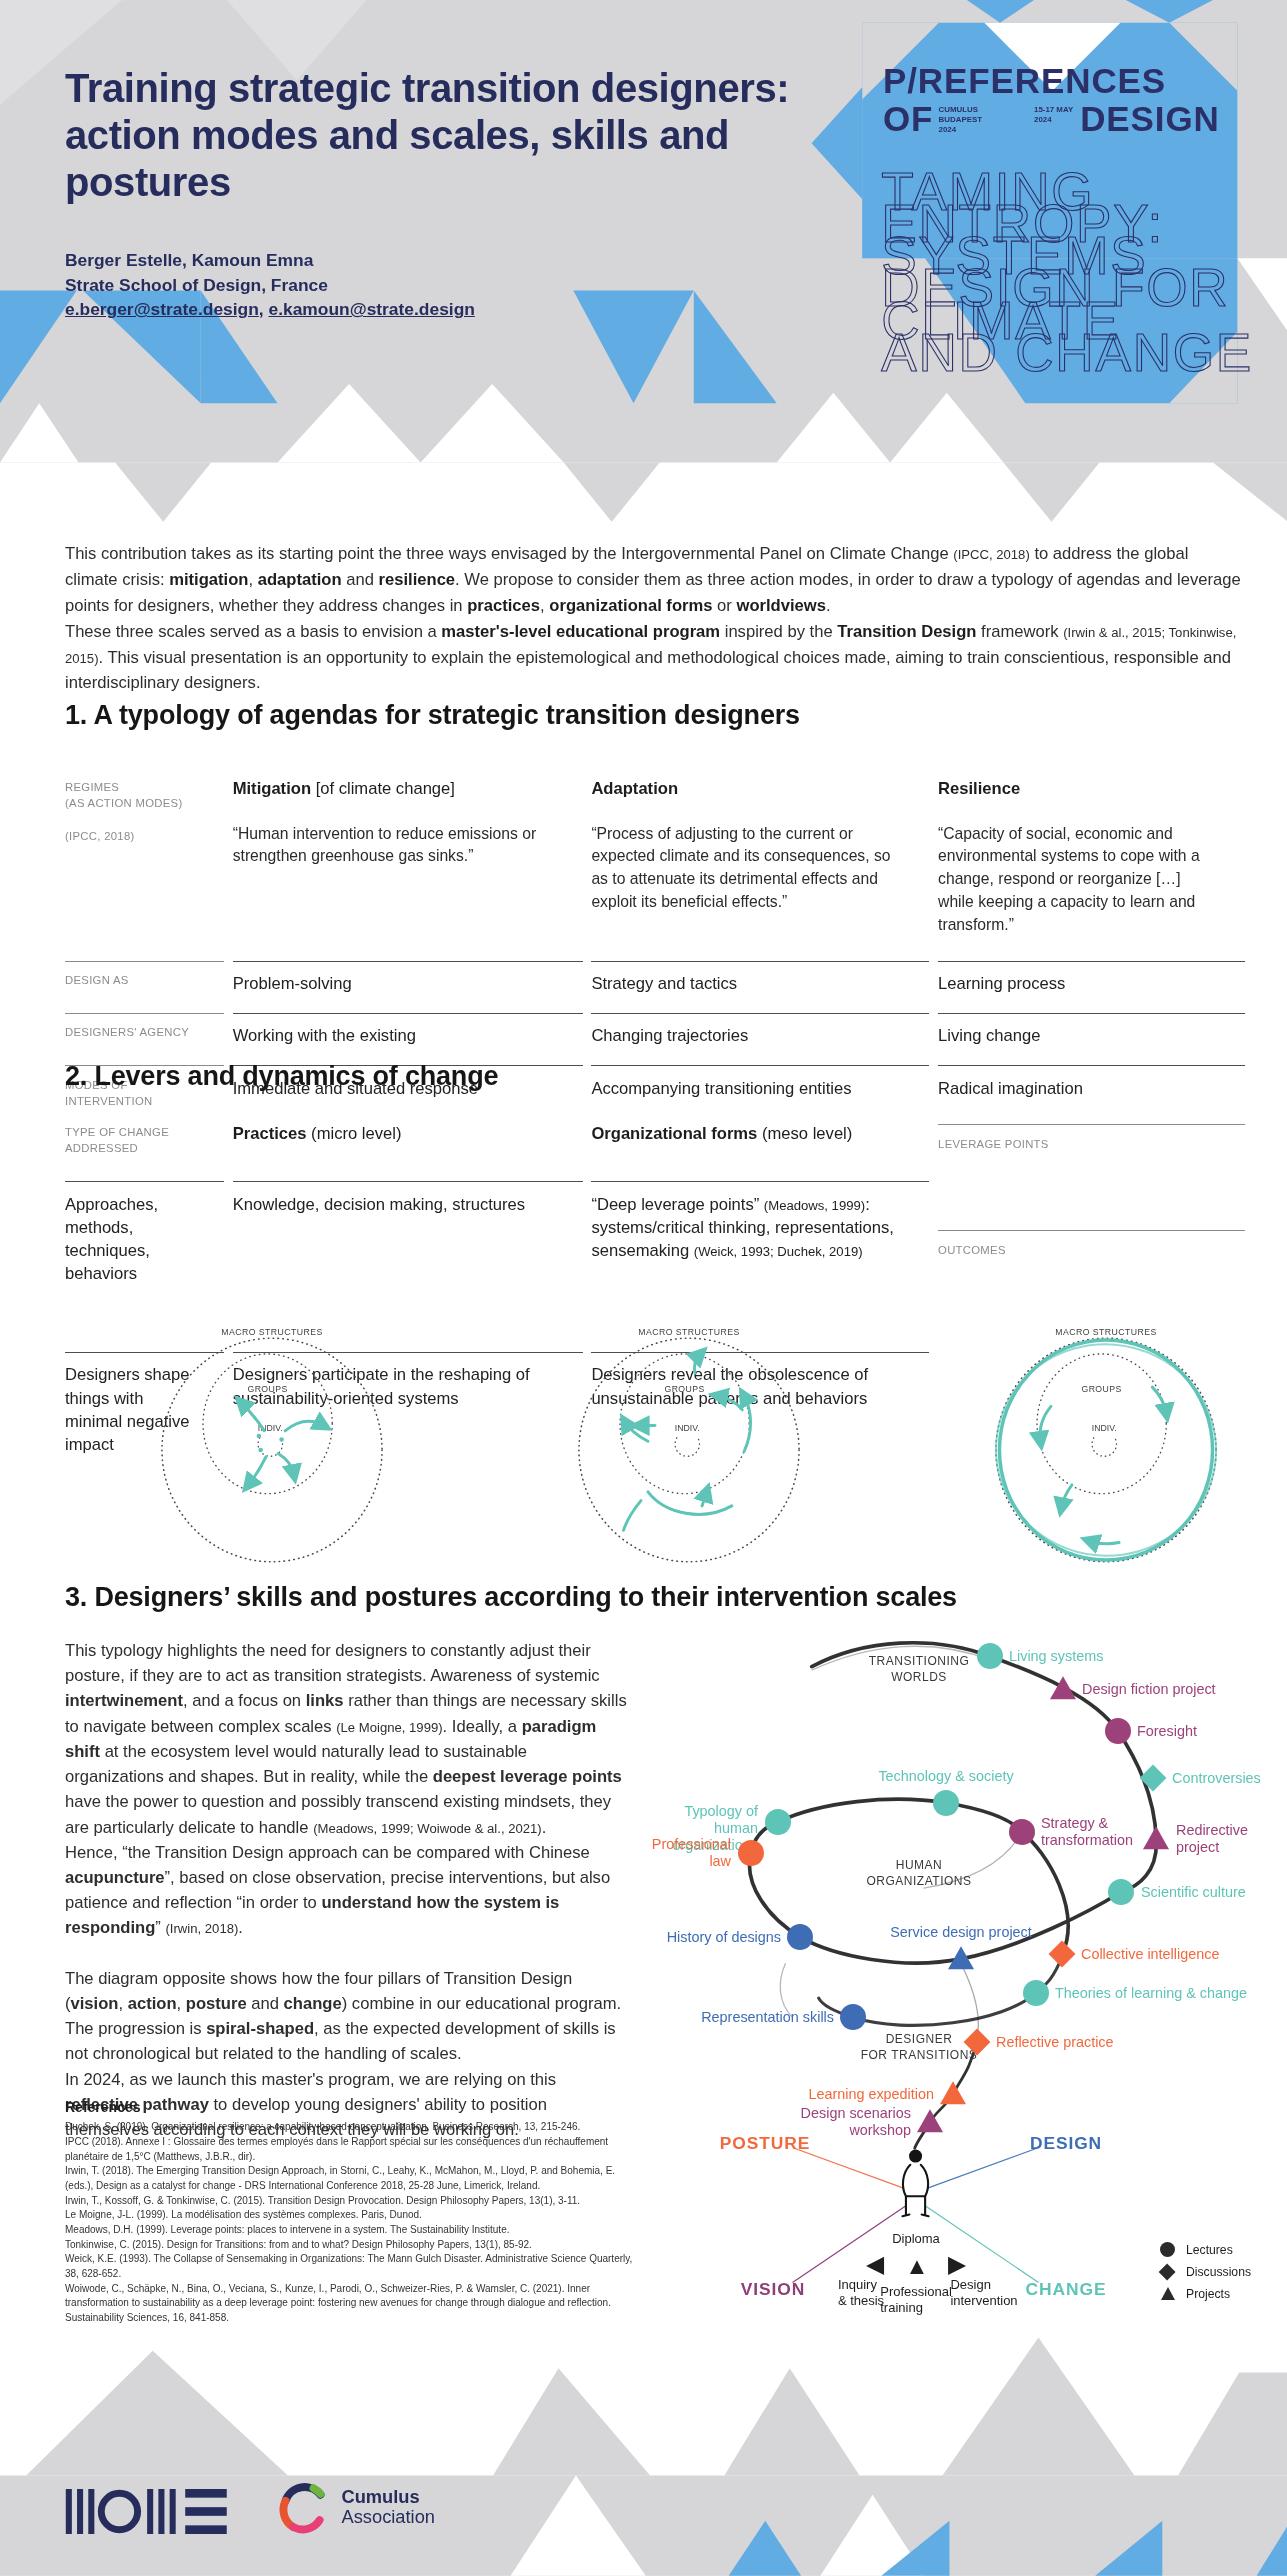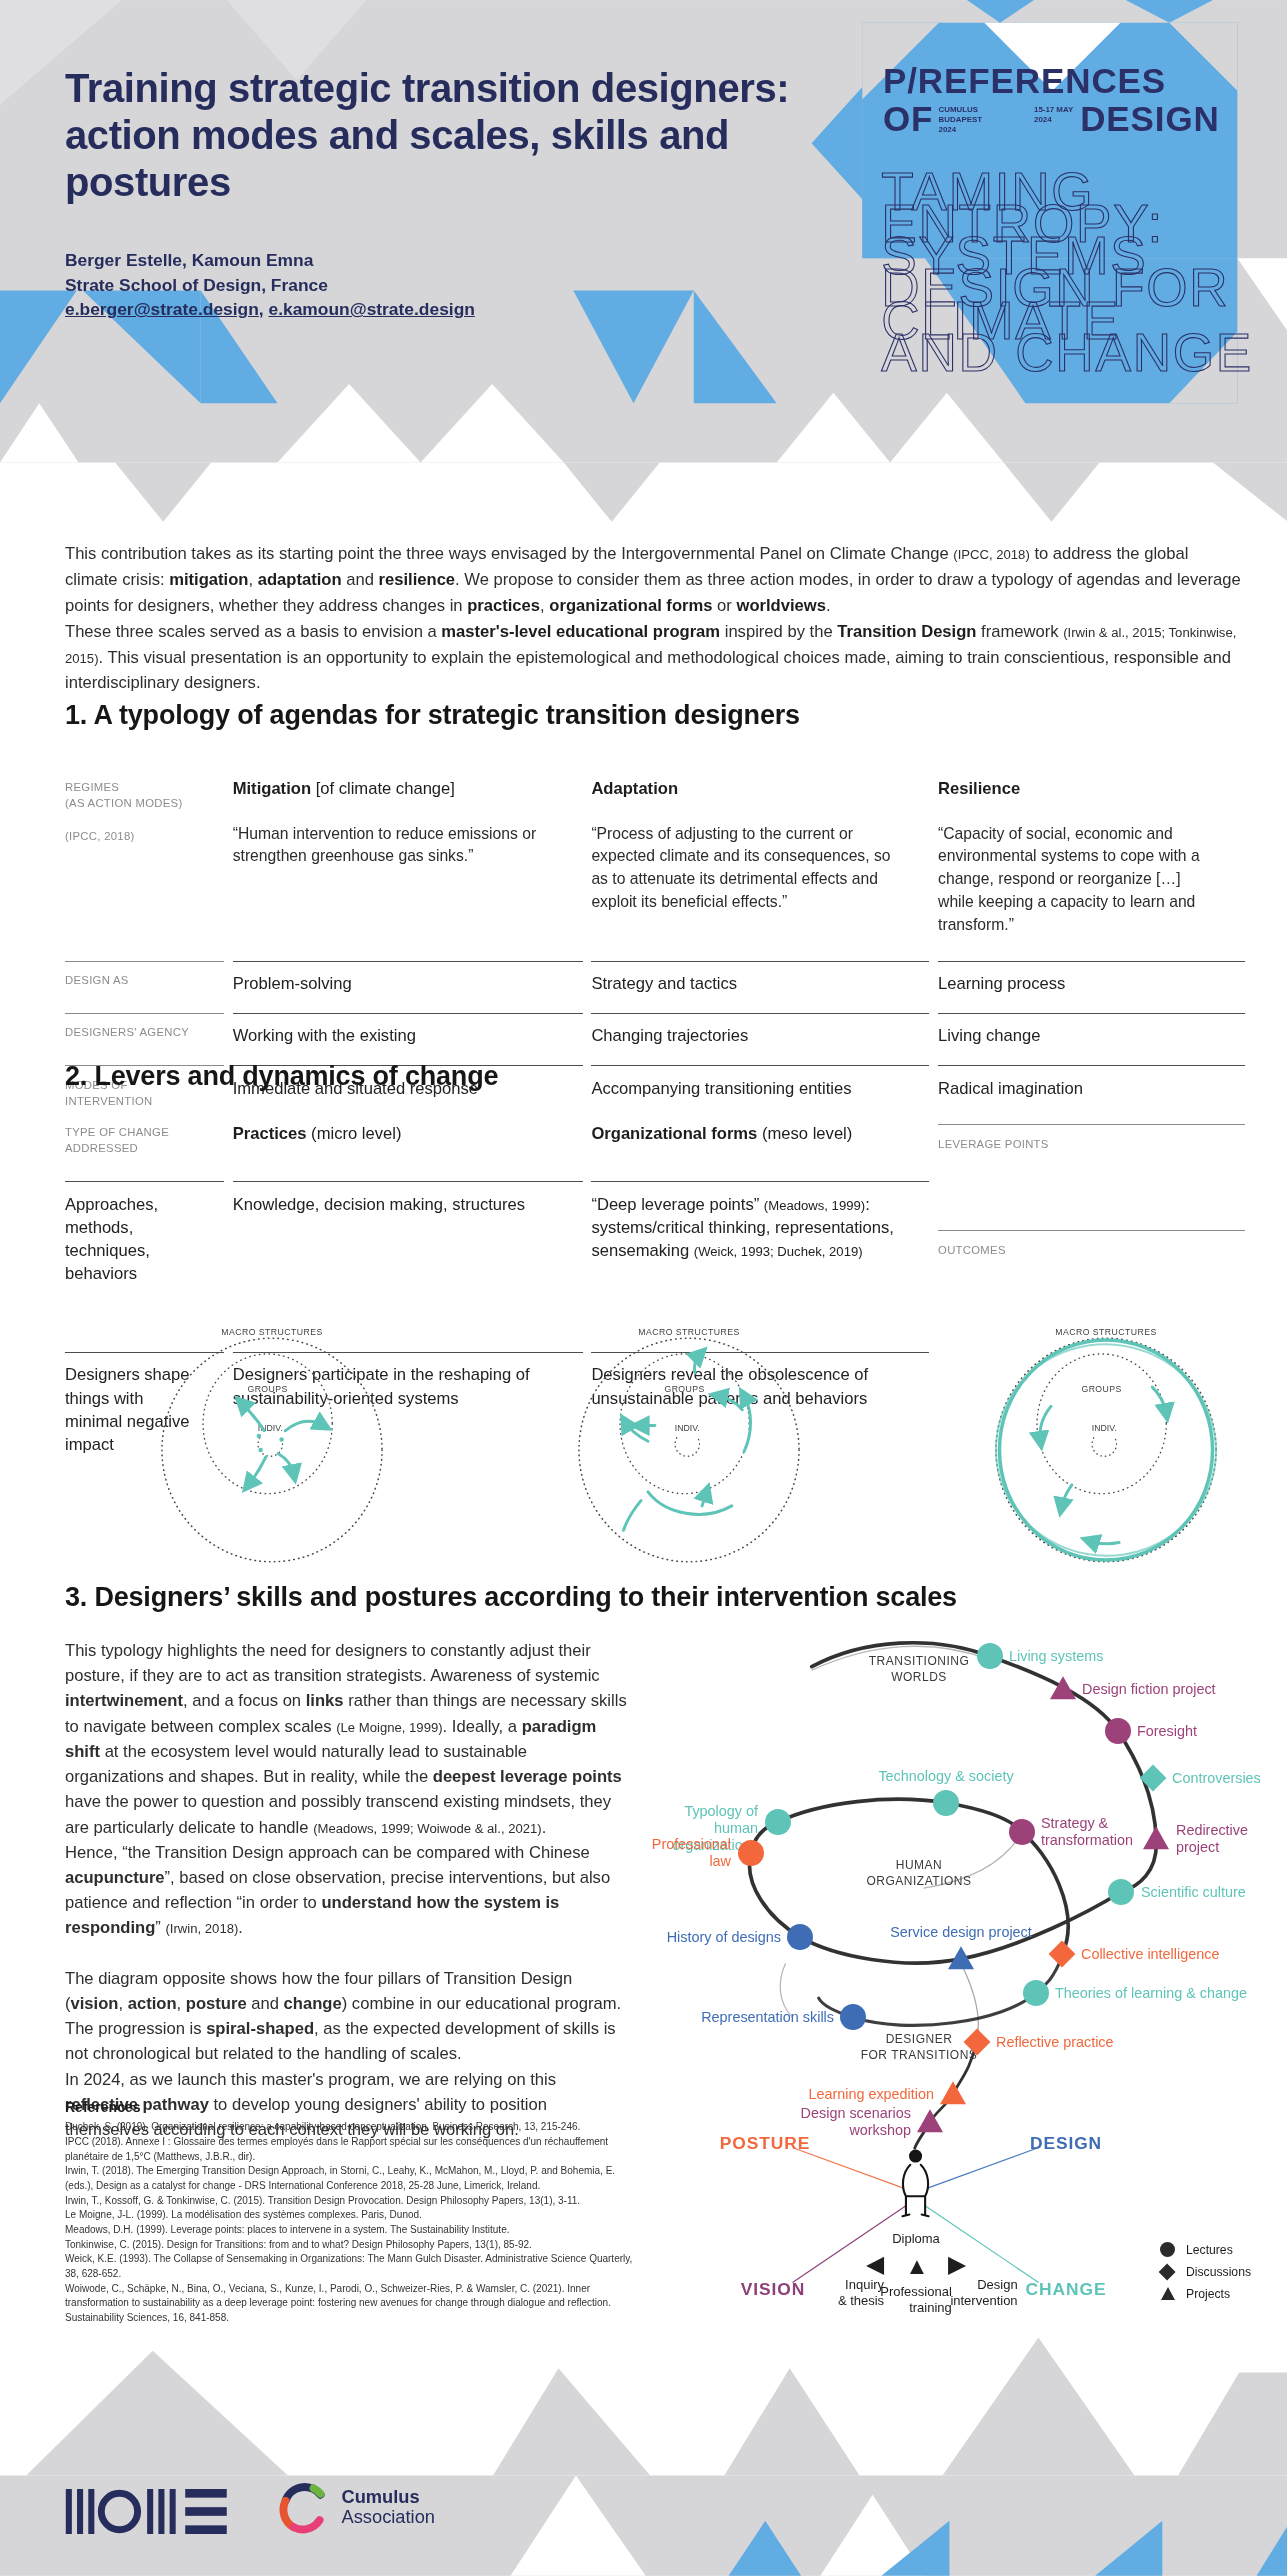--- a/index.html
+++ b/index.html
@@ -60,21 +60,21 @@
   .shape.circle{width:26px;height:26px;border-radius:50%;}
   .shape.diamond{width:19px;height:19px;transform:translate(-50%,-50%) rotate(45deg);}
   .shape.triangle{width:0;height:0;border-left:13px solid transparent;border-right:13px solid transparent;
                   border-bottom:23px solid #000;transform:translate(-50%,-55%);}
   .nlabel{position:absolute;font-size:14.4px;line-height:1.18;white-space:pre-line;transform:translateY(-50%);}
   .nlabel.side-left{text-align:right;}
   .nlabel.side-top{transform:translate(-50%,-100%);text-align:center;}
   .scale-label{position:absolute;transform:translate(-50%,0);text-align:center;color:#3a3a3a;
                font-size:12px;letter-spacing:0.5px;line-height:1.35;white-space:pre-line;}
   .axis{position:absolute;transform:translate(-50%,-50%);font-size:17.4px;font-weight:700;letter-spacing:0.9px;}
-  .dg-small{position:absolute;transform:translate(-50%,-50%);font-size:13px;color:#1e1e1e;text-align:right;
+  .dg-small{position:absolute;transform:translate(-50%,-50%);font-size:13px;color:#1e1e1e;text-align:left;
             line-height:1.25;white-space:pre-line;}
   .tri-glyph{position:absolute;transform:translate(-50%,-50%);color:#1e1e1e;font-size:23.6px;}
   .legend{position:absolute;left:510px;top:619px;}
   .legend .lrow{display:flex;align-items:center;margin-bottom:7.9px;}
   .legend .lico{width:23px;display:flex;justify-content:center;}
   .legend .ltxt{font-size:12.2px;color:#1e1e1e;margin-left:7px;}
   .lc{width:15px;height:15px;border-radius:50%;background:#2b2b2b;}
   .ld{width:12.2px;height:12.2px;background:#2b2b2b;transform:rotate(45deg);}
   .lt{width:0;height:0;border-left:7.9px solid transparent;border-right:7.9px solid transparent;border-bottom:13px solid #2b2b2b;}
 

